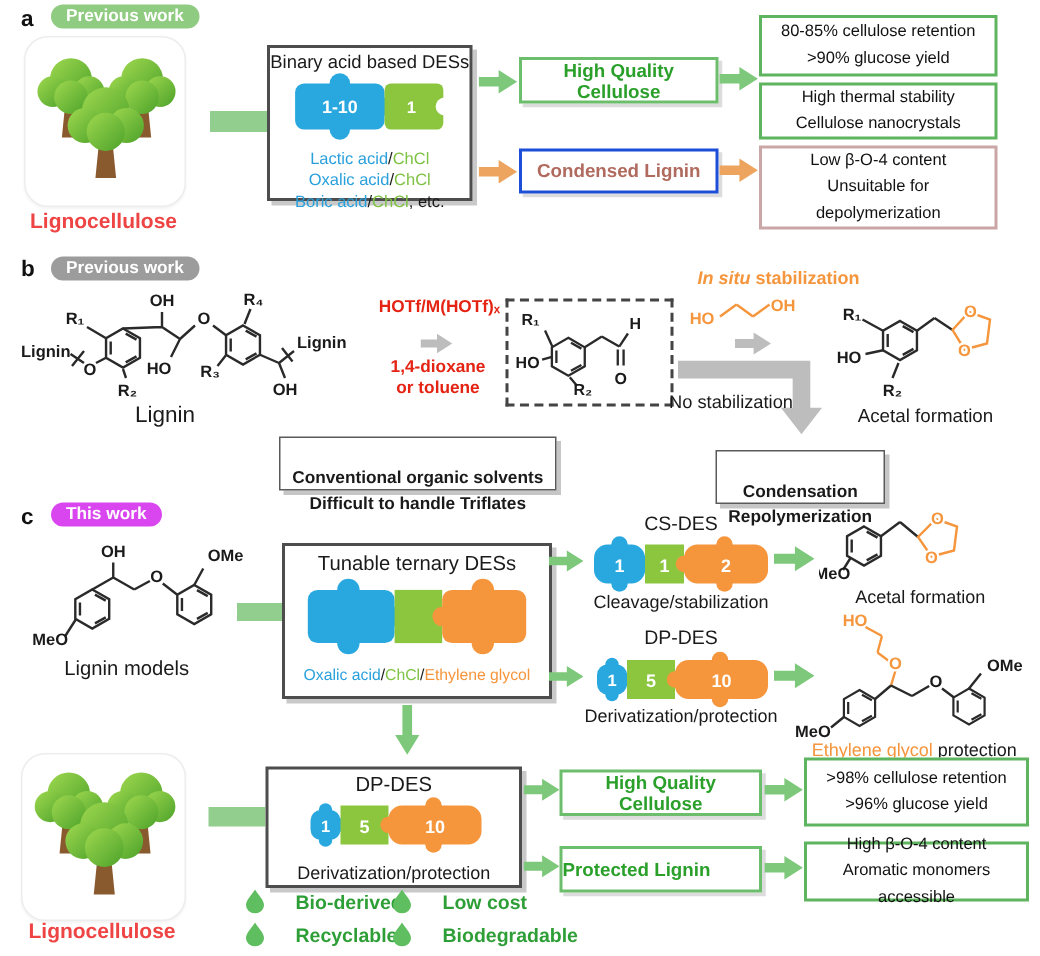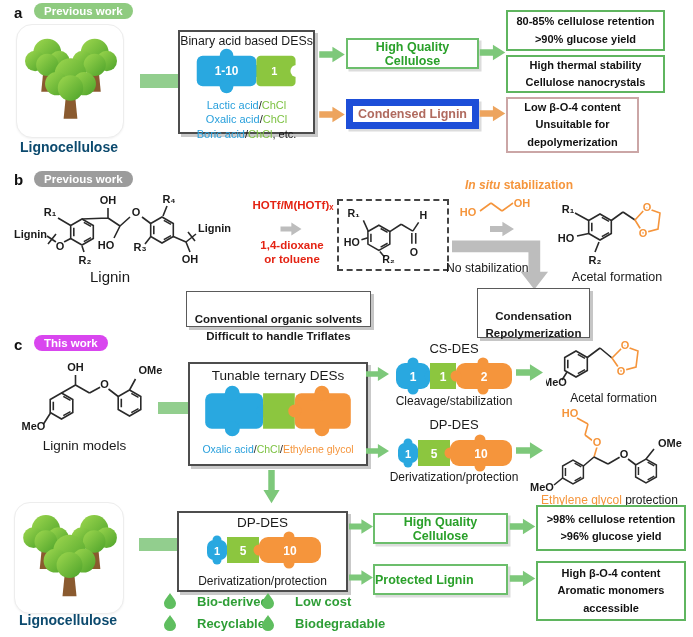--- a/index.html
+++ b/index.html
@@ -6,29 +6,29 @@
   #fig{position:relative;width:693px;height:637px;background:#fff;overflow:hidden;
        font-family:"Liberation Sans","DejaVu Sans",sans-serif;color:#1a1a1a;}
   .abs{position:absolute;}
   .b{font-weight:normal;}
   .panel-letter{font-size:15px;font-weight:bold;color:#111;}
   .badge{border-radius:10px;color:#fff;font-weight:bold;font-size:11.5px;padding:2px 10px;display:inline-block;}
   .badge-lgreen{background:#8FCB80;}
   .badge-gray{background:#9C9C9C;}
   .badge-dgreen{background:#d946ef;}
   .tree-card{background:#fff;border:1.5px solid #ededed;border-radius:16px;box-shadow:0 1px 2px rgba(0,0,0,.05);}
-  .cap-green{color:#0c4a6e;font-weight:bold;font-size:14px;text-align:center;}
+  .cap-green{color:#ef4444;font-weight:bold;font-size:14px;text-align:center;}
   .box{background:#fff;text-align:center;box-sizing:border-box;}
   .box-dark{border:2px solid #4d4d4d;box-shadow:3px 3px 0 #c9c9c9;}
   .box-note{border:1.5px solid #5a5a5a;box-shadow:3px 3px 0 #c6c6c6;font-weight:bold;font-size:11.5px;line-height:1.45;padding-top:19px;}
   .box-green{border:2px solid #6CBE6C;box-shadow:2.5px 2.5px 0 #dcdcdc;display:flex;align-items:center;justify-content:flex-start;}
-  .box-maroon{border:7px solid #1d4ed8;box-shadow:2.5px 2.5px 0 #dcdcdc;display:flex;align-items:center;justify-content:center;}
+  .box-maroon{border:2px solid #1d4ed8;box-shadow:2.5px 2.5px 0 #dcdcdc;display:flex;align-items:center;justify-content:center;}
   .res-green{border:2px solid #5FB55F;display:flex;flex-direction:column;justify-content:center;}
   .res-maroon{border:2px solid #CBA6A6;display:flex;flex-direction:column;justify-content:center;}
-  .res-text{font-size:11px;font-weight:bold;color:#111;line-height:1.55;}
+  .res-text{font-size:11px;font-weight:normal;color:#111;line-height:1.55;}
   .lbl-green{color:#2AA02A;font-weight:bold;font-size:12.5px;}
   .lbl-maroon{color:#B06A5E;font-weight:bold;font-size:12.5px;}
   .tb{color:#29A0DC}.tg{color:#7DC242}.to{color:#F5953C}.tk{color:#1a1a1a}
   .des-row{font-size:11px;font-weight:normal;line-height:1.3;text-align:center;}
   .red-t{color:#E42313;font-weight:bold;font-size:11.5px;text-align:center;line-height:1.25;}
   .orange-t{color:#F5953C;font-weight:bold;}
   .feature{color:#2E9E36;font-weight:bold;font-size:13px;display:flex;align-items:center;gap:21px;}
   .bar{background:#92CE8E;}
   svg.molecule text{font-size:11px;font-weight:bold;fill:#1a1a1a;}
   svg.molecule .halo{paint-order:stroke;stroke:#fff;stroke-width:3px;}
@@ -129,21 +129,21 @@
 
   <svg class="abs" style="left:317px;top:106px" width="30" height="17">
       <use href="#arrR" fill="#EDA45E"></use>
     </svg>
   <div class="abs box box-maroon" style="left:346px;top:99px;width:133px;height:30px">
     <span class="lbl-maroon">Condensed Lignin</span>
   </div>
   <svg class="abs" style="left:479px;top:105px" width="27" height="17">
       <use href="#arrR" fill="#EDA45E"></use>
     </svg>
-  <div class="abs box res-maroon" style="left:506px;top:97px;width:133px;height:56px">
+  <div class="abs box res-maroon" style="left:506px;top:97px;width:159px;height:56px">
     <div class="res-text">Low β-O-4 content</div>
     <div class="res-text">Unsuitable for</div>
     <div class="res-text">depolymerization</div>
   </div>
 
   <div class="abs panel-letter" style="left:14px;top:171px">b</div>
   <div class="abs badge badge-gray" style="left:34px;top:171px">Previous work</div>
 
   <svg class="abs molecule" style="left:14px;top:190px" width="222" height="100" viewBox="0 0 222 100">
     <use href="#benz" transform="translate(68,42)"></use>
@@ -208,21 +208,21 @@
 
   <svg class="abs" style="left:452px;top:238px" width="98" height="54" viewBox="0 0 100 54">
     <polygon points="0,2 90,2 90,34 98,34 84,52 70,34 78,34 78,14 0,14" fill="#BDBDBD"></polygon>
   </svg>
   <div class="abs b" style="left:446px;top:261px;width:112px;font-size:12.2px">No stabilization</div>
 
   <div class="abs box box-note" style="left:186px;top:291px;width:185px;height:36px">
     <div>Conventional organic solvents</div>
     <div>Difficult to handle Triflates</div>
   </div>
-  <div class="abs box box-note" style="left:477px;top:288px;width:113px;height:50px">
+  <div class="abs box box-note" style="left:477px;top:300px;width:113px;height:36px">
     <div>Condensation</div>
     <div>Repolymerization</div>
   </div>
 
   <div class="abs panel-letter" style="left:14px;top:336px">c</div>
   <div class="abs badge badge-dgreen" style="left:34px;top:335px">This work</div>
 
   <svg class="abs molecule" style="left:20px;top:356px" width="148" height="82" viewBox="0 0 145 82">
     <use href="#benz" transform="translate(40,50)"></use>
     <use href="#benz" transform="translate(108,47)"></use>
@@ -420,19 +420,19 @@
 
   <svg class="abs" style="left:349px;top:569px" width="24" height="17">
       <use href="#arrR" fill="#7DC87A"></use>
     </svg>
   <div class="abs box box-green" style="left:373px;top:564px;width:135px;height:31px">
     <span class="lbl-green">Protected Lignin</span>
   </div>
   <svg class="abs" style="left:509px;top:570px" width="27" height="17">
       <use href="#arrR" fill="#7DC87A"></use>
     </svg>
-  <div class="abs box res-green" style="left:536px;top:561px;width:150px;height:60px">
+  <div class="abs box res-green" style="left:536px;top:561px;width:150px;height:40px">
     <div class="res-text">High β-O-4 content</div>
     <div class="res-text">Aromatic monomers</div>
     <div class="res-text">accessible</div>
   </div>
 
 </div>
 
 </body></html>

